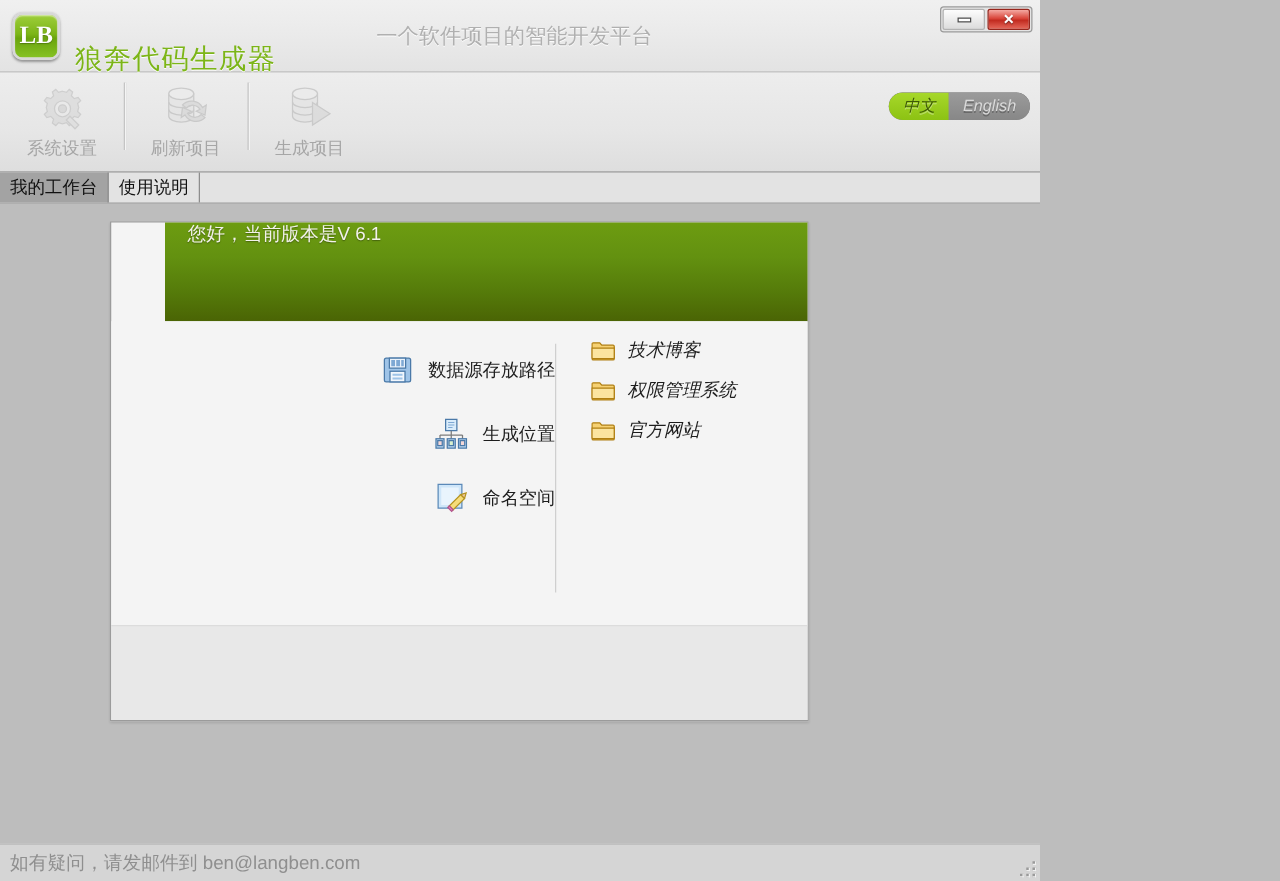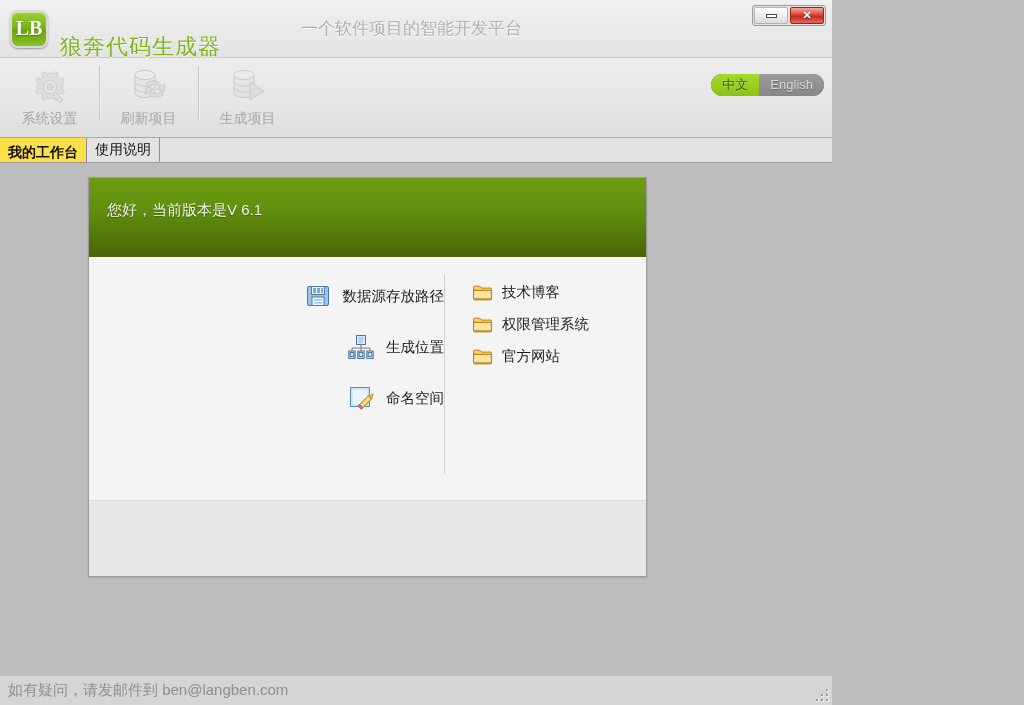--- a/index.html
+++ b/index.html
@@ -120,20 +120,21 @@
     display: flex;
     border-radius: 11px;
     overflow: hidden;
     background: #8c8c8c;
     box-shadow: inset 0 1px 2px rgba(0,0,0,.3);
     font-size: 13px;
   }
   .langtoggle span {
     padding: 3px 11px 4px;
     line-height: 15px;
+    font-style: italic;
   }
   .lang-cn {
     background: linear-gradient(to bottom,#a7d82a,#8cc213);
     color: #3d5a06;
     border-radius: 11px 0 0 11px;
     text-shadow: 0 1px 0 rgba(255,255,255,.35);
   }
   .lang-en {
     background: linear-gradient(to bottom,#9b9b9b,#878787);
     color: #dadada;
@@ -152,23 +153,22 @@
   }
   .tab {
     display: flex; align-items: center;
     padding: 0 8px;
     font-size: 14px;
     color: #111;
     border-right: 1px solid #8d8d8d;
     position: relative;
   }
   .tab.active {
-    background: #fde047;
-    font-weight: bold;
-    align-items: flex-end;
+    background: #a3a3a3;
+    font-weight: normal;
   }
   .tab-spacer { flex: 1; }
 
   
   .workspace {
     flex: 1;
     position: relative;
     background: #bdbdbd;
   }
   .panel {
@@ -176,23 +176,24 @@
     left: 88px; top: 14px;
     width: 559px; height: 400px;
     border: 1px solid #9b9b9b;
     background: #f4f4f4;
     box-shadow: 0 1px 2px rgba(0,0,0,.12);
     display: flex; flex-direction: column;
   }
   .panel-banner {
     height: 79px;
     background: linear-gradient(to bottom, #6d9c11 0%, #639110 35%, #557b0a 70%, #4a6404 100%);
-    display: flex; align-items: center;
+    display: flex; align-items: flex-start;
     padding: 0 0 14px 18px;
     flex: none;
+    margin-left: 43px;
   }
   .panel-banner .greet {
     color: #f2f2ea;
     font-size: 15px;
     text-shadow: 0 1px 1px rgba(0,0,0,.35);
     white-space: nowrap;
   }
   .panel-body {
     flex: none;
     height: 243px;
@@ -204,21 +205,22 @@
     width: 355px;
     padding: 25px 0 0 22px;
   }
   .col-divider {
     width: 1px;
     background: #cfcfcf;
     margin: 18px 0 26px 0;
   }
   .col-right {
     flex: 1;
-    padding: 24px 0 0 28px;
+    padding: 12px 0 0 28px;
+    font-style: italic;
   }
   .lrow {
     display: flex; align-items: center;
     height: 28px;
     margin-bottom: 23px;
     cursor: default;
     justify-content: flex-end;
   }
   .lrow .ico { width: 26px; height: 26px; flex: none; display:block; }
   .lrow .txt {

